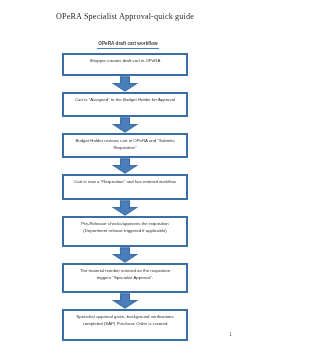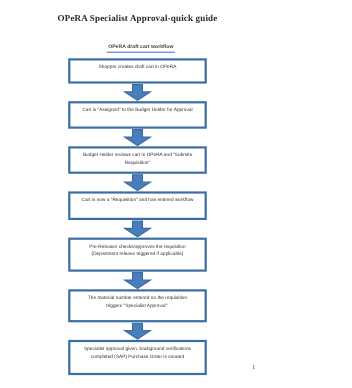--- a/index.html
+++ b/index.html
@@ -18,21 +18,21 @@
     width: 250px;
     height: 353px;
     position: relative;
     box-sizing: border-box;
     background: #ffffff;
   }
   .doc-title {
     text-align: center;
     font-family: "Liberation Serif", serif;
     font-size: 8.2px;
-    font-weight: bold;
+    font-weight: normal;
     color: #2a2a2a;
     letter-spacing: 0.15px;
     margin: 0;
     padding-top: 12px;
     line-height: 1.1;
   }
   .subtitle-wrap {
     text-align: center;
     margin-top: 10px;
     padding-left: 6px;

